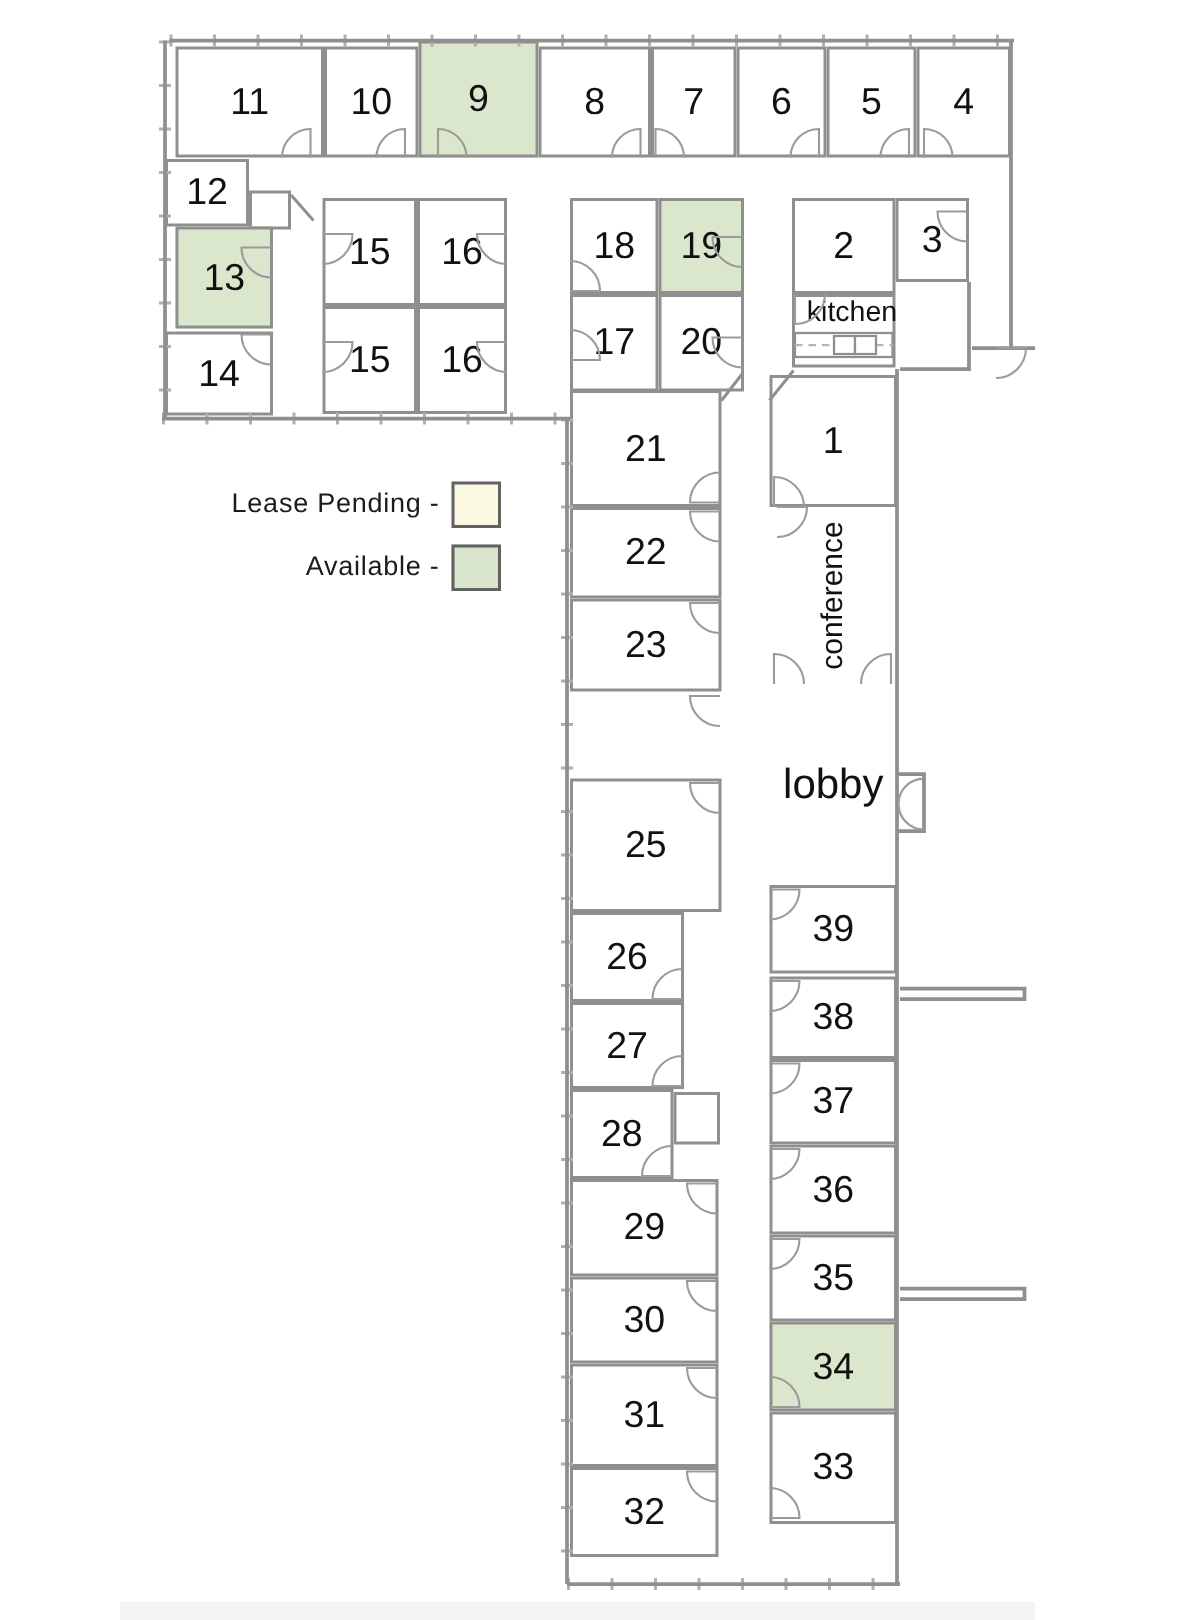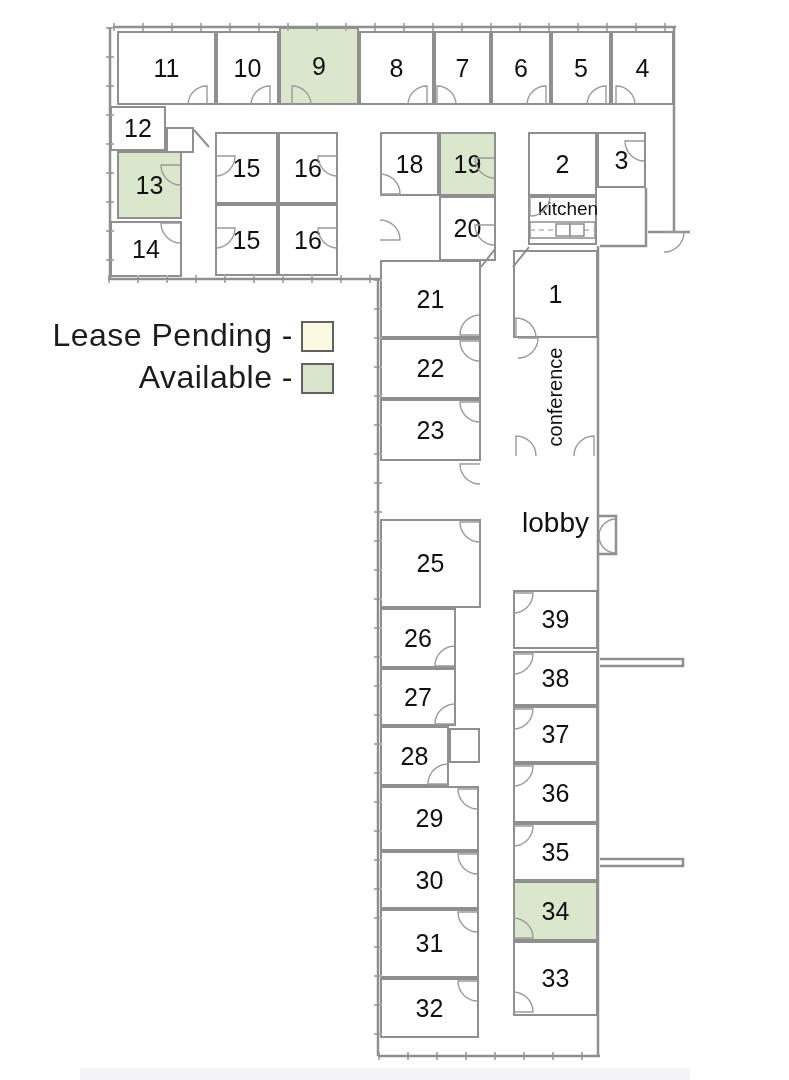--- a/index.html
+++ b/index.html
@@ -14,21 +14,21 @@
   .room .num{font-size:25px;color:#111;line-height:1;}
   .room.avail{background:#dbe7cc;}
   .room.kitchen{align-items:flex-start;}
   .room.kitchen .num{font-size:19px;margin-top:1px;margin-left:11px;}
   .room.lobby{border:none;}
   .room.lobby .num{font-size:28px;}
   .room.conference{border:none;}
   .room.conference .num{font-size:20px;transform:rotate(-90deg);white-space:nowrap;}
   svg.overlay{position:absolute;left:0;top:0;pointer-events:none;}
   .legend-label{
-    position:absolute;font-size:32px;color:#1c1c1c;letter-spacing:0.5px;line-height:31px;
+    position:absolute;font-size:18px;color:#1c1c1c;letter-spacing:0.5px;line-height:31px;
     white-space:nowrap;text-align:right;
   }
   .swatch{position:absolute;box-sizing:border-box;width:33px;height:31px;border:2px solid #616161;}
   .swatch.pending{background:#faf8e0;}
   .swatch.avail{background:#d9e5cb;}
   .page-shadow{position:absolute;left:80px;top:1068px;width:610px;height:12px;background:#f4f4f6;}
 </style>
 </head>
 <body>
 
@@ -80,20 +80,23 @@
     </div>
   <div class="room" style="left:278px;top:204px;width:60px;height:72px">
       <span class="num">16</span>
     </div>
 
   <div class="room" style="left:380px;top:132px;width:59px;height:64px">
       <span class="num">18</span>
     </div>
   <div class="room avail" style="left:439px;top:132px;width:57px;height:64px">
       <span class="num">19</span>
+    </div>
+  <div class="room" style="left:380px;top:196px;width:59px;height:65px">
+      <span class="num">17</span>
     </div>
   <div class="room" style="left:439px;top:196px;width:57px;height:65px">
       <span class="num">20</span>
     </div>
 
   <div class="room" style="left:528px;top:132px;width:69px;height:64px">
       <span class="num">2</span>
     </div>
   <div class="room" style="left:597px;top:132px;width:49px;height:56px">
       <span class="num">3</span>

